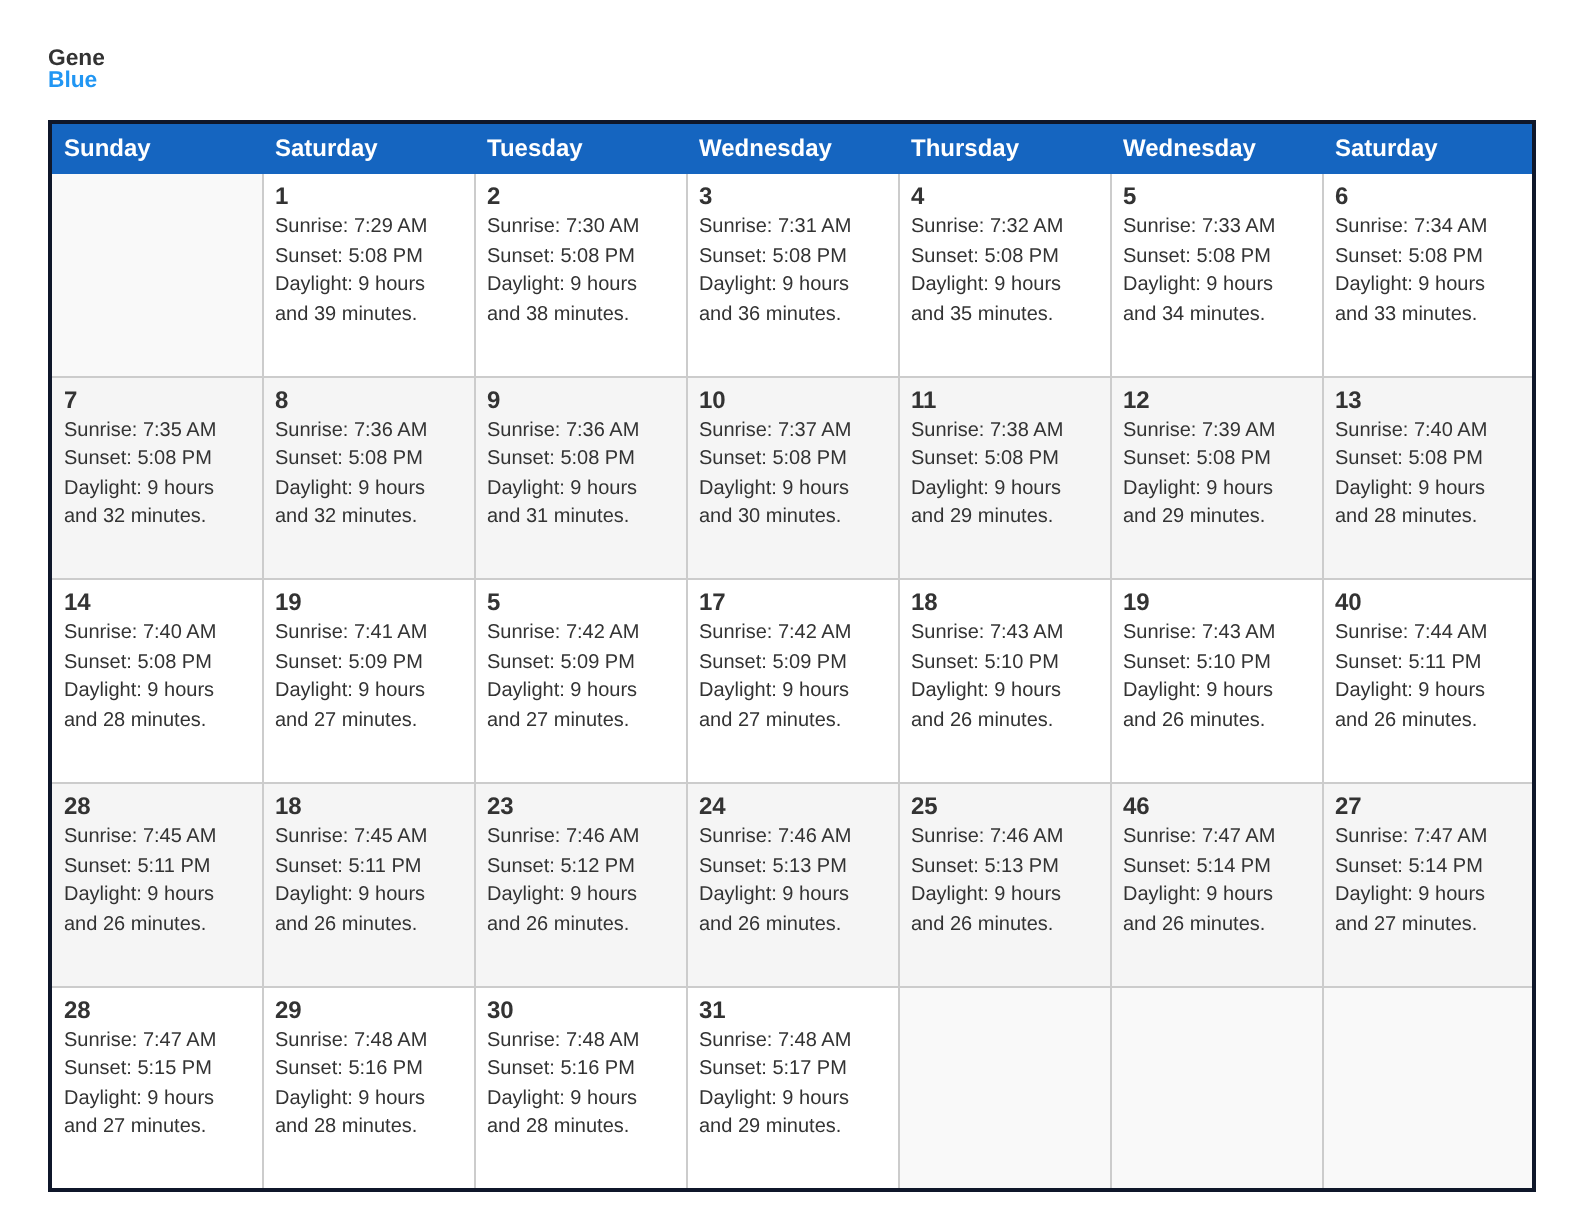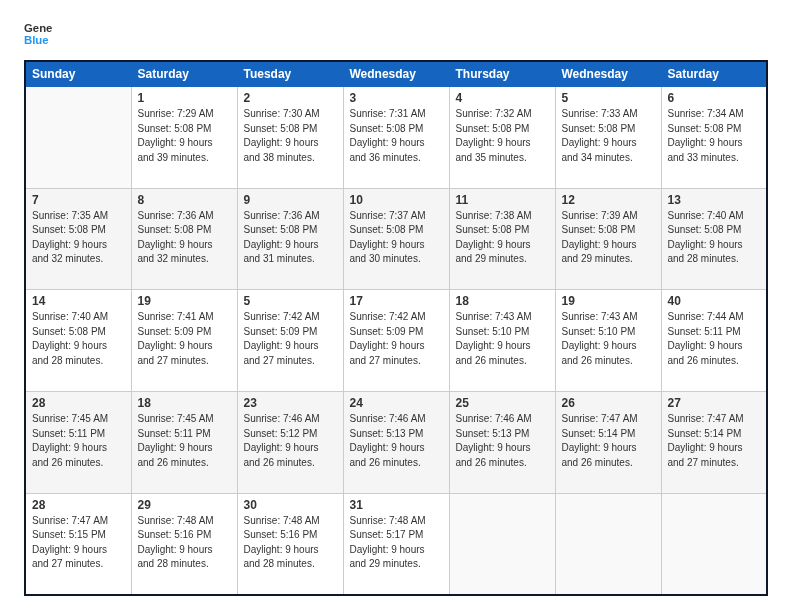--- a/index.html
+++ b/index.html
@@ -226,21 +226,21 @@
           </td>
           <td class="row-shade">
             <span class="day-num">24</span>
             <div class="day-info">Sunrise: 7:46 AM<br>Sunset: 5:13 PM<br>Daylight: 9 hours<br>and 26 minutes.</div>
           </td>
           <td class="row-shade">
             <span class="day-num">25</span>
             <div class="day-info">Sunrise: 7:46 AM<br>Sunset: 5:13 PM<br>Daylight: 9 hours<br>and 26 minutes.</div>
           </td>
           <td class="row-shade">
-            <span class="day-num">26</span>
+            <span class="day-num">46</span>
             <div class="day-info">Sunrise: 7:47 AM<br>Sunset: 5:14 PM<br>Daylight: 9 hours<br>and 26 minutes.</div>
           </td>
           <td class="row-shade">
             <span class="day-num">27</span>
             <div class="day-info">Sunrise: 7:47 AM<br>Sunset: 5:14 PM<br>Daylight: 9 hours<br>and 27 minutes.</div>
           </td>
         </tr>
         <tr>
           <td class="row-white">
             <span class="day-num">28</span>

